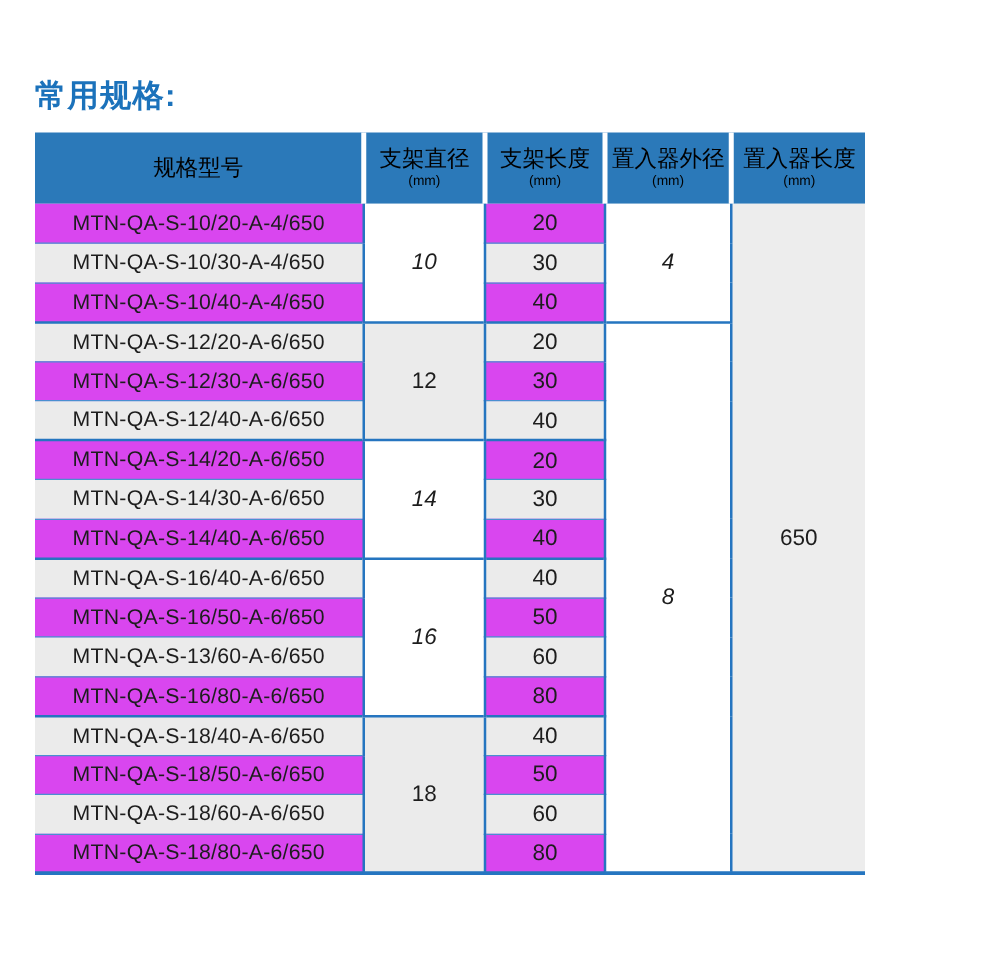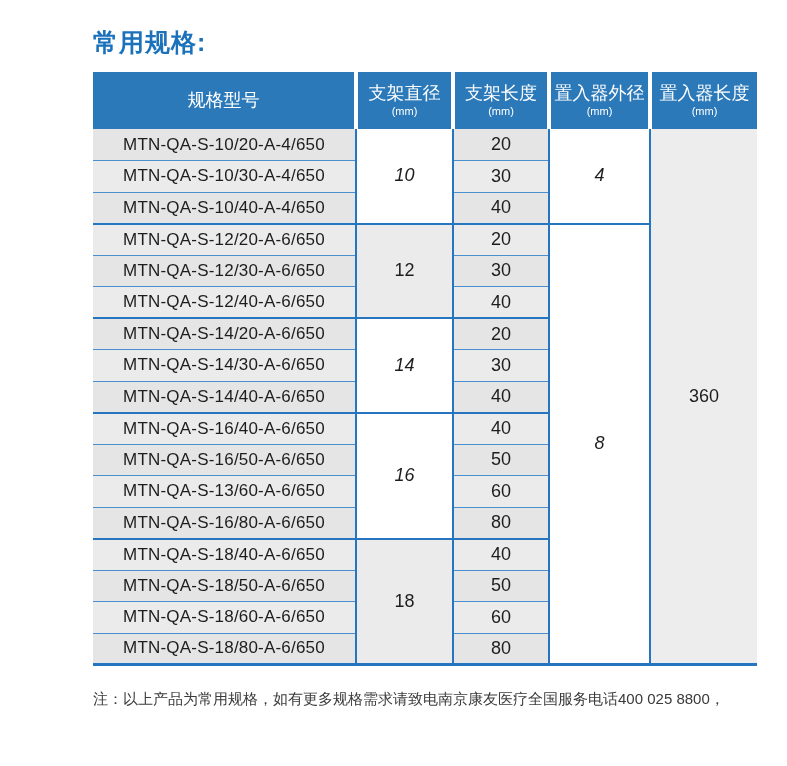--- a/index.html
+++ b/index.html
@@ -2,58 +2,58 @@
 <html><head>
 <meta charset="utf-8">
 <style>
   html,body{margin:0;padding:0;background:#ffffff;}
   body{
     width:787px;height:766px;
     font-family:"Liberation Sans","DejaVu Sans",sans-serif;
     color:#1d1d1d;
     -webkit-font-smoothing:antialiased;
   }
-  .page{padding:26px 0 0 93px;}
+  .page{padding:26px 0 0 28px;margin-top:34px;}
   .title{
     margin:0 0 13px 0;
     font-size:25px;
     font-weight:bold;
     color:#1b72bb;
     letter-spacing:1px;
   }
   table.spec-table{
     border-collapse:collapse;
     table-layout:fixed;
     width:664px;
     border-bottom:3px solid #2575c0;
   }
   
   thead th{
     background:#2b79b9;
-    color:#ffffff;
+    color:#000000;
     font-weight:normal;
     font-size:18px;
     line-height:1.25;
     height:57px;
     padding:2px;
     vertical-align:middle;
     box-sizing:border-box;
   }
   thead th.sep{border-left:4px solid #ffffff;}
   .th-unit{font-size:11px;}
   
   tbody td{
     height:31.5px;
     box-sizing:border-box;
     padding:0 2px;
     text-align:center;
     vertical-align:middle;
     font-size:18px;
     color:#1d1d1d;
-    background:#e5e5e5;
+    background:#d946ef;
     border-left:2px solid #2575c0;
     border-right:2px solid #2575c0;
     border-top:1px solid #4a8fd0;
   }
   tbody td.model{font-size:17px;letter-spacing:0.2px;}
   tbody td:first-child{border-left:none;}
   tbody tr.first td{border-top:none;}
   tbody tr.gs td{border-top:2px solid #2575c0;}
   tbody tr.alt td.s{background:#ebebeb;}
   td.bg-white{background:#ffffff;font-style:italic;}
@@ -108,21 +108,21 @@
           <div class="th-unit">(mm)</div>
         </th>
       </tr>
     </thead>
     <tbody>
       <tr class="first">
         <td class="model s">MTN-QA-S-10/20-A-4/650</td>
         <td class="bg-white" rowspan="3">10</td>
         <td class="s">20</td>
         <td class="bg-white" rowspan="3">4</td>
-        <td class="col5" rowspan="17" style="vertical-align:middle;">360</td>
+        <td class="col5" rowspan="17" style="vertical-align:middle;">650</td>
       </tr>
       <tr class="alt">
         <td class="model s">MTN-QA-S-10/30-A-4/650</td>
         <td class="s">30</td>
       </tr>
       <tr>
         <td class="model s">MTN-QA-S-10/40-A-4/650</td>
         <td class="s">40</td>
       </tr>
 
@@ -187,16 +187,16 @@
         <td class="s">60</td>
       </tr>
       <tr>
         <td class="model s">MTN-QA-S-18/80-A-6/650</td>
         <td class="s">80</td>
       </tr>
     </tbody>
   </table>
 
   <p class="note">
-    <span>注：以上产品为常用规格，如有更多规格需求请致电南京康友医疗全国服务电话400 025 8800，</span><br>
+    <br>
   </p>
 
 </div>
 
 </body></html>

